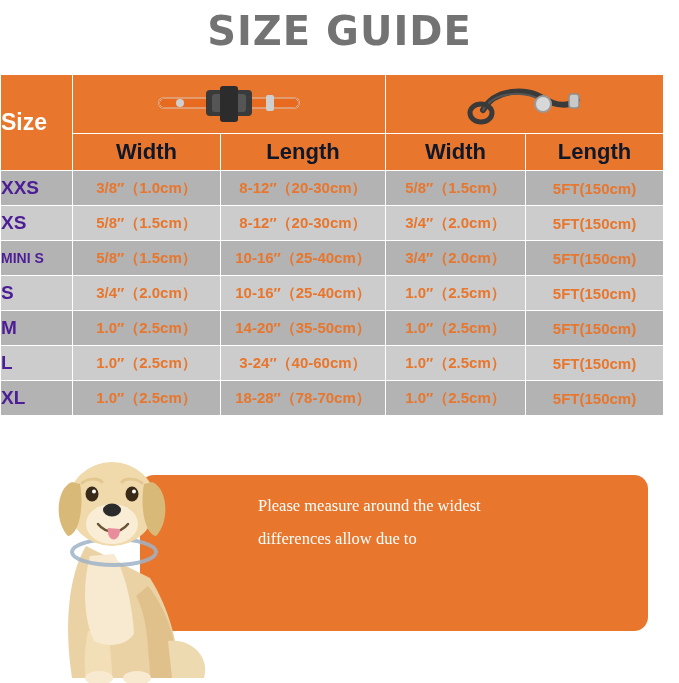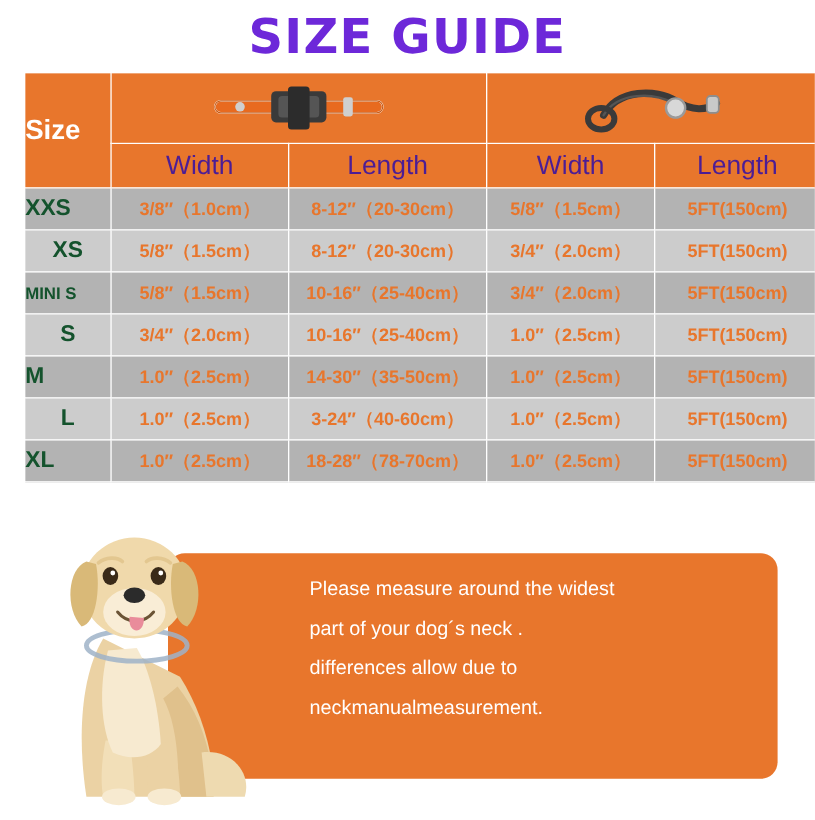--- a/index.html
+++ b/index.html
@@ -11,31 +11,31 @@
     width: 679px;
     height: 683px;
     font-family: "Liberation Sans", sans-serif;
     overflow: hidden;
     position: relative;
   }
 
   
   .title {
     text-align: center;
-    color: #6d28d9;
+    color: #737373;
     font-size: 40px;
     font-weight: bold;
     letter-spacing: 1px;
-    padding: 8px 0 6px 0;
+    padding: 8px 0 20px 0;
     font-family: "DejaVu Sans", sans-serif;
   }
 
   
   .table-wrap {
-    padding: 0 20px;
+    padding: 0 0;
     box-sizing: border-box;
     width: 679px;
   }
   table.size-table {
     width: 663px;
     border-collapse: collapse;
     table-layout: fixed;
   }
   table.size-table td, table.size-table th {
     border: 1px solid #ffffff;
@@ -55,33 +55,33 @@
 
   .prod-cell {
     background: #E8762C;
     height: 58px;
     text-align: center;
     vertical-align: middle;
   }
 
   .sub-hdr {
     background: #E8762C;
+    color: #0f172a;
+    font-size: 22px;
+    font-weight: bold;
+    text-align: center;
+    height: 36px;
+    vertical-align: middle;
+  }
+
+  tr.row-even td { background: #B3B3B3; }
+  tr.row-odd  td { background: #CCCCCC; }
+
+  td.cell-size {
     color: #4c1d95;
-    font-size: 22px;
-    font-weight: normal;
-    text-align: center;
-    height: 36px;
-    vertical-align: middle;
-  }
-
-  tr.row-even td { background: #B3B3B3; }
-  tr.row-odd  td { background: #CCCCCC; text-align: center; }
-
-  td.cell-size {
-    color: #14532d;
     font-size: 19px;
     font-weight: bold;
     text-align: left;
     padding-left: 10px;
     height: 34px;
     vertical-align: middle;
     white-space: nowrap;
   }
   td.cell-size.small { font-size: 14px; }
 
@@ -104,29 +104,29 @@
     position: relative;
     width: 679px;
     height: 287px;
     margin-top: 4px;
   }
   .note-box {
     position: absolute;
     left: 140px;
     top: 55px;
     width: 508px;
-    height: 188px;
+    height: 156px;
     background: #E8762C;
     border-radius: 14px;
     box-sizing: border-box;
     padding: 14px 18px 10px 118px;
     color: #ffffff;
     font-size: 16.5px;
     line-height: 33px;
-    font-family: Liberation Sans, sans-serif;
+    font-family: Liberation Serif, serif;
   }
   .note-box .line { white-space: nowrap; }
 
   
   .dog {
     position: absolute;
     left: 28px;
     top: 6px;
     width: 200px;
     height: 278px;
@@ -205,21 +205,21 @@
       <tr class="row-odd">
         <td class="cell-size">S</td>
         <td class="cell-val">3/4″（2.0cm）</td>
         <td class="cell-val">10-16″（25-40cm）</td>
         <td class="cell-val">1.0″（2.5cm）</td>
         <td class="cell-val">5FT(150cm)</td>
       </tr>
       <tr class="row-even">
         <td class="cell-size">M</td>
         <td class="cell-val">1.0″（2.5cm）</td>
-        <td class="cell-val">14-30″（35-50cm）</td>
+        <td class="cell-val">14-20″（35-50cm）</td>
         <td class="cell-val">1.0″（2.5cm）</td>
         <td class="cell-val">5FT(150cm)</td>
       </tr>
       <tr class="row-odd">
         <td class="cell-size">L</td>
         <td class="cell-val">1.0″（2.5cm）</td>
         <td class="cell-val">3-24″（40-60cm）</td>
         <td class="cell-val">1.0″（2.5cm）</td>
         <td class="cell-val">5FT(150cm)</td>
       </tr>
@@ -231,23 +231,21 @@
         <td class="cell-val">5FT(150cm)</td>
       </tr>
     </tbody>
   </table>
 </div>
 
 <div class="bottom">
 
   <div class="note-box">
     <div class="line">Please measure around the widest</div>
-    <div class="line">part of your dog´s neck .</div>
     <div class="line">differences allow due to</div>
-    <div class="line">neckmanualmeasurement.</div>
   </div>
 
   <svg class="dog" viewBox="0 0 200 278" xmlns="http://www.w3.org/2000/svg">
 
     <path d="M58 120 C 40 150, 36 200, 44 252 L 150 252 C 152 220, 140 180, 122 152 Z" fill="#EBD2A4"></path>
     <path d="M120 160 C 140 185, 150 218, 150 252 L 120 252 C 122 220, 118 188, 108 170 Z" fill="#E0C18C"></path>
 
     <path d="M60 205 C 56 225, 56 242, 58 252 L 84 252 C 84 238, 82 220, 80 205 Z" fill="#F2DFB8"></path>
     <path d="M96 208 C 94 228, 94 244, 96 252 L 122 252 C 122 238, 120 222, 116 206 Z" fill="#EBD2A4"></path>
 

